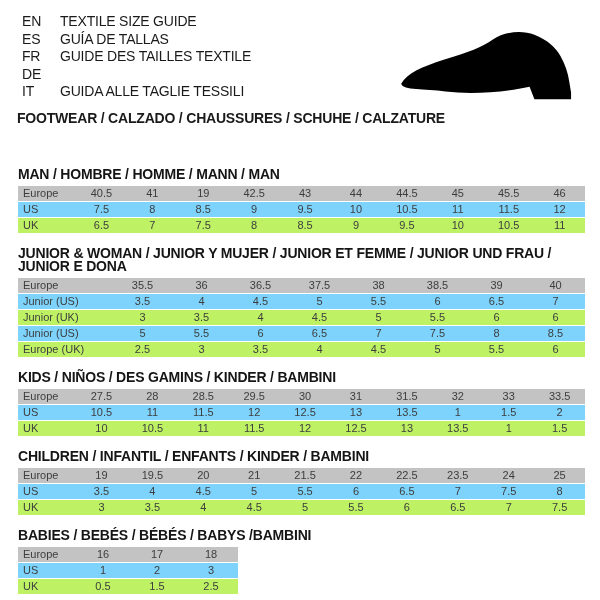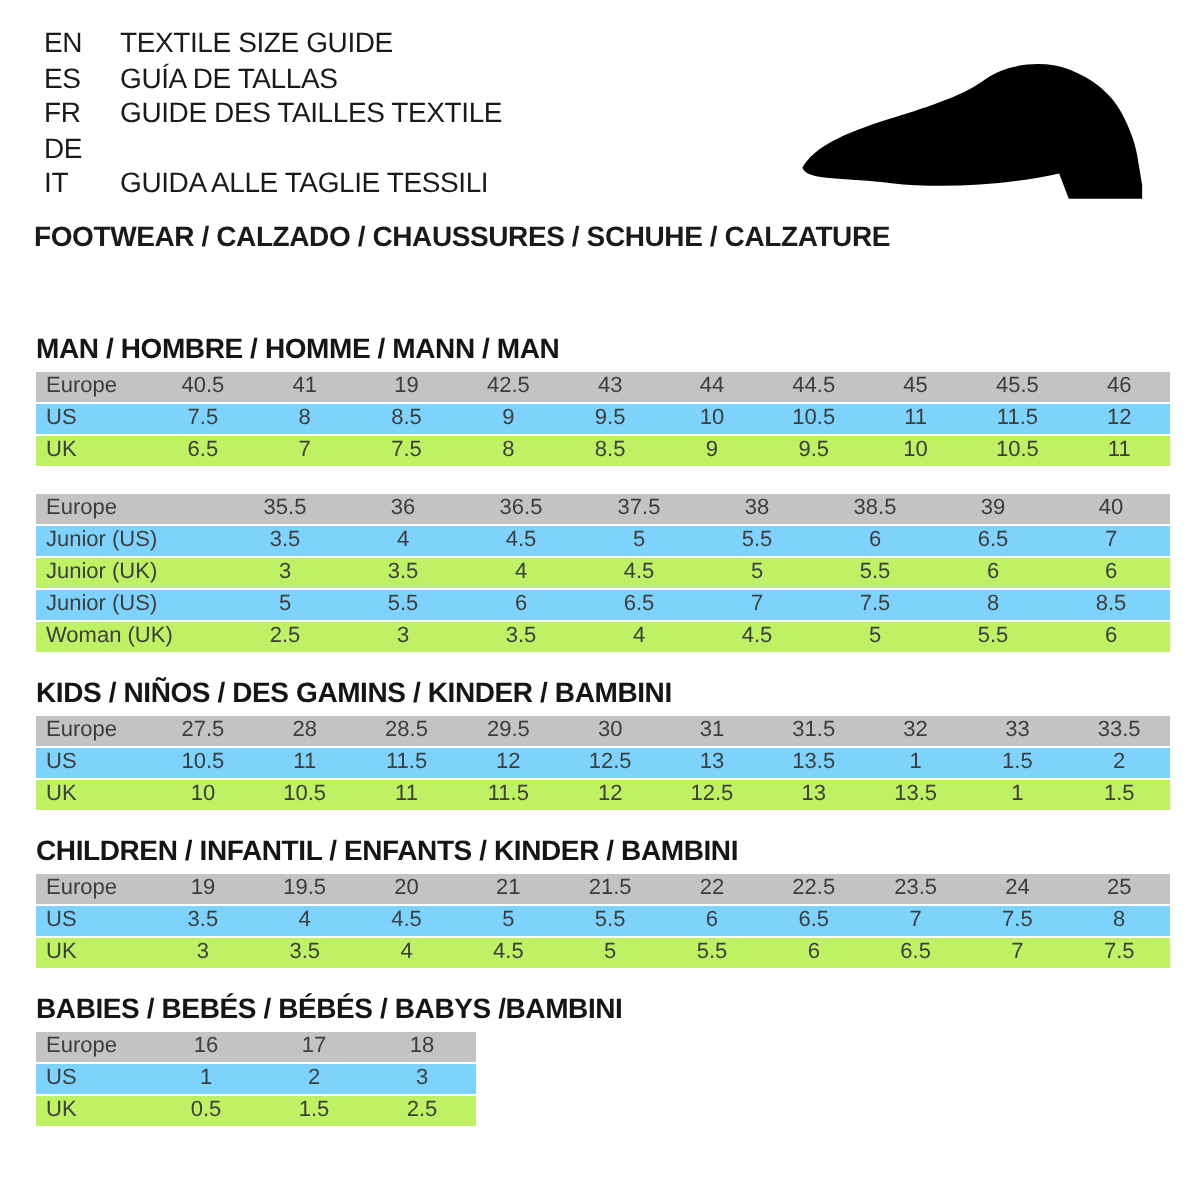--- a/index.html
+++ b/index.html
@@ -124,20 +124,21 @@
             <div class="cell-val">9</div>
             <div class="cell-val">9.5</div>
             <div class="cell-val">10</div>
             <div class="cell-val">10.5</div>
             <div class="cell-val">11</div>
           </div>
         </div>
     </div>
 
     <div class="section">
+      <div class="section-title">JUNIOR &amp; WOMAN / JUNIOR Y MUJER / JUNIOR ET FEMME / JUNIOR UND FRAU / JUNIOR E DONA</div>
       <div class="size-table label-wide">
           <div class="trow header">
             <div class="cell-label">Europe</div>
             <div class="cell-val">35.5</div>
             <div class="cell-val">36</div>
             <div class="cell-val">36.5</div>
             <div class="cell-val">37.5</div>
             <div class="cell-val">38</div>
             <div class="cell-val">38.5</div>
             <div class="cell-val">39</div>
@@ -170,21 +171,21 @@
             <div class="cell-val">5</div>
             <div class="cell-val">5.5</div>
             <div class="cell-val">6</div>
             <div class="cell-val">6.5</div>
             <div class="cell-val">7</div>
             <div class="cell-val">7.5</div>
             <div class="cell-val">8</div>
             <div class="cell-val">8.5</div>
           </div>
           <div class="trow alt">
-            <div class="cell-label">Woman (UK)</div>
+            <div class="cell-label">Europe (UK)</div>
             <div class="cell-val">2.5</div>
             <div class="cell-val">3</div>
             <div class="cell-val">3.5</div>
             <div class="cell-val">4</div>
             <div class="cell-val">4.5</div>
             <div class="cell-val">5</div>
             <div class="cell-val">5.5</div>
             <div class="cell-val">6</div>
           </div>
         </div>

